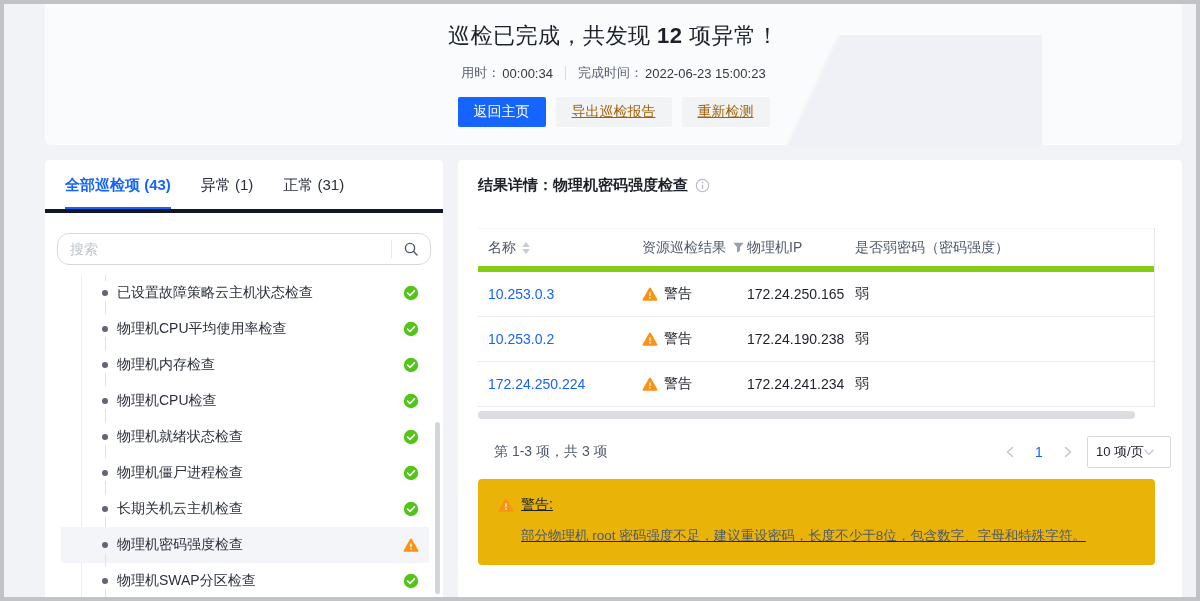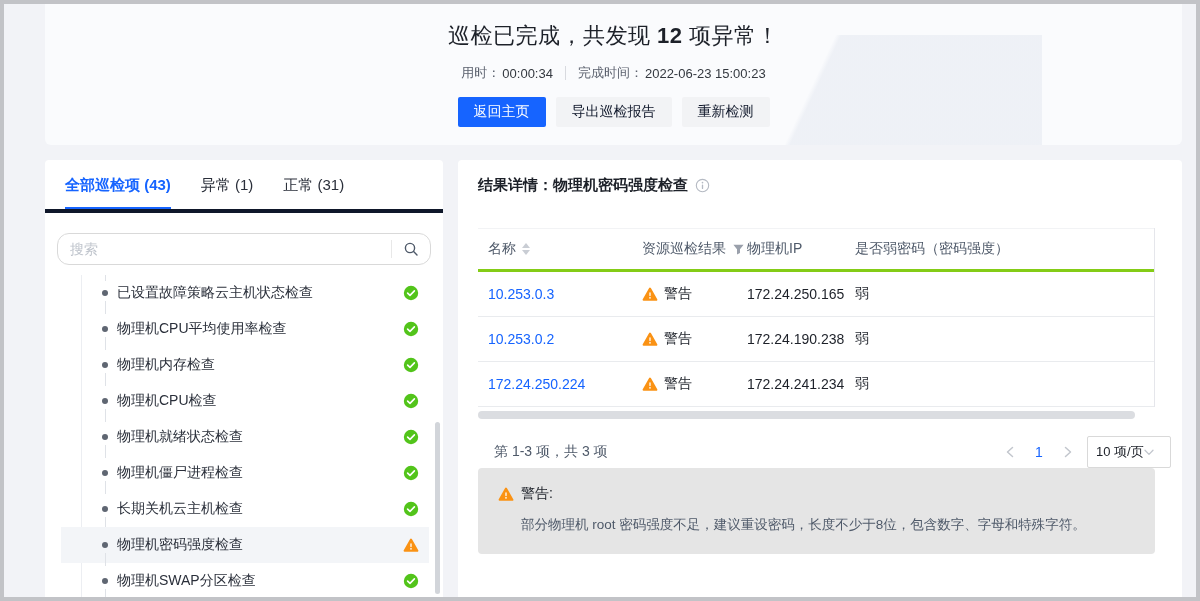--- a/index.html
+++ b/index.html
@@ -26,21 +26,21 @@
   }
   .banner-title { margin-top:17px; font-size:22px; color:#1d2129; letter-spacing:.5px; }
   .banner-title b { font-weight:700; }
   .banner-meta { margin-top:13px; font-size:13px; color:#5b616e; display:flex; justify-content:center; align-items:center; }
   .banner-meta .lbl { color:#5b616e; }
   .banner-meta .val { color:#33383f; margin-left:2px; }
   .meta-divider { width:1px; height:14px; background:#d8dadf; margin:0 12px; }
   .banner-actions { margin-top:15px; display:flex; justify-content:center; gap:10px; position:relative; z-index:1; }
   .btn { height:30px; padding:0 16px; font-size:14px; border:none; border-radius:2px; display:inline-flex; align-items:center; cursor:pointer; font-family:inherit; }
   .btn-primary { background:#1664ff; color:#fff; }
-  .btn-default { background:#f2f3f5; color:#0f172a; }
+  .btn-default { background:#f2f3f5; color:#a16207;text-decoration:underline; }
 
   
   .card { position:absolute; background:#fff; border-radius:4px; overflow:hidden; }
   .left-card  { left:41px;  top:156px; width:398px; height:441px; }
   .right-card { left:454px; top:156px; width:724px; height:441px; }
 
   
   .tabs { display:flex; gap:30px; padding:16px 20px 0; border-bottom:4px solid #0f172a; }
   .tab { font-size:15px; color:#2a2f3a; padding-bottom:12px; cursor:pointer; border-bottom:2px solid transparent; }
   .tab.active { color:#1664ff; border-bottom-color:#1664ff; font-weight:700; }
@@ -63,42 +63,42 @@
   .item.st-ok .ok-badge { display:block; }
   .item.st-warning .warn-badge { display:block; }
   .vscroll { position:absolute; right:3px; top:262px; width:5px; height:172px; background:#d2d5da; border-radius:3px; }
 
   
   .result-header { padding:16px 20px 0; font-size:15px; font-weight:700; color:#1d2129; display:flex; align-items:center; gap:7px; }
   .result-header .info { display:inline-flex; }
 
   .rtable { position:absolute; left:20px; top:68px; width:677px; border-right:1px solid #e5e6eb; }
   .tgrid { display:grid; grid-template-columns:164px 105px 108px 300px; align-items:center; }
-  .thead { height:44px; font-size:14px; color:#4e5969; border-top:1px solid #f2f3f5; border-bottom:3px solid #84cc16; }
+  .thead { height:44px; font-size:14px; color:#4e5969; border-top:1px solid #f2f3f5; border-bottom:6px solid #84cc16; }
   .th { display:flex; align-items:center; gap:6px; white-space:nowrap; }
   .th.first { padding-left:10px; }
   .trow { height:45px; font-size:14px; border-bottom:1px solid #e9ebee; }
   .cell-name { padding-left:10px; color:#1664ff; cursor:pointer; white-space:nowrap; }
   .cell-result { display:flex; align-items:center; gap:6px; color:#1d2129; }
   .cell-ip, .cell-weak { color:#1d2129; white-space:nowrap; }
   .sorter { display:inline-flex; flex-direction:column; gap:2px; }
   .sorter i { display:block; width:0; height:0; border-left:4px solid transparent; border-right:4px solid transparent; }
   .sorter .up { border-bottom:5px solid #c9cdd4; }
   .sorter .down { border-top:5px solid #c9cdd4; }
 
   .hscroll { position:absolute; left:20px; top:251px; width:657px; height:8px; background:#dbdde1; border-radius:4px; }
 
   .pager { position:absolute; left:36px; top:276px; width:677px; height:32px; display:flex; align-items:center; justify-content:space-between; }
   .pager-summary { font-size:14px; color:#4e5969; }
   .pager-right { display:flex; align-items:center; gap:10px; }
   .chev { width:18px; height:18px; display:flex; align-items:center; justify-content:center; cursor:pointer; }
   .page-num { color:#1664ff; font-size:14px; min-width:20px; text-align:center; cursor:pointer; }
   .size-select { width:84px; height:32px; border:1px solid #d9d9d9; border-radius:2px; background:#fff; display:flex; align-items:center; padding:0 8px; font-size:13px; color:#1d2129; cursor:pointer; white-space:nowrap; }
 
-  .warn-box { position:absolute; left:20px; top:308px; width:677px; background:#e5e5e5; border-radius:4px; padding:17px 20px 19px; }
+  .warn-box { position:absolute; left:20px; top:319px; width:677px; background:#eab308; border-radius:4px; padding:17px 20px 19px;text-decoration:underline; }
   .warn-title { display:flex; align-items:center; gap:7px; font-size:14px; color:#1d2129; }
   .warn-desc { margin:12px 0 0 23px; font-size:13.5px; color:#4e5969; line-height:1.5; }
 
   svg { display:block; }
 </style>
 </head>
 <body>
 
 <div class="banner">
   <div class="banner-title"><span>巡检已完成，共发现 </span><b>12</b><span> 项异常！</span></div>

